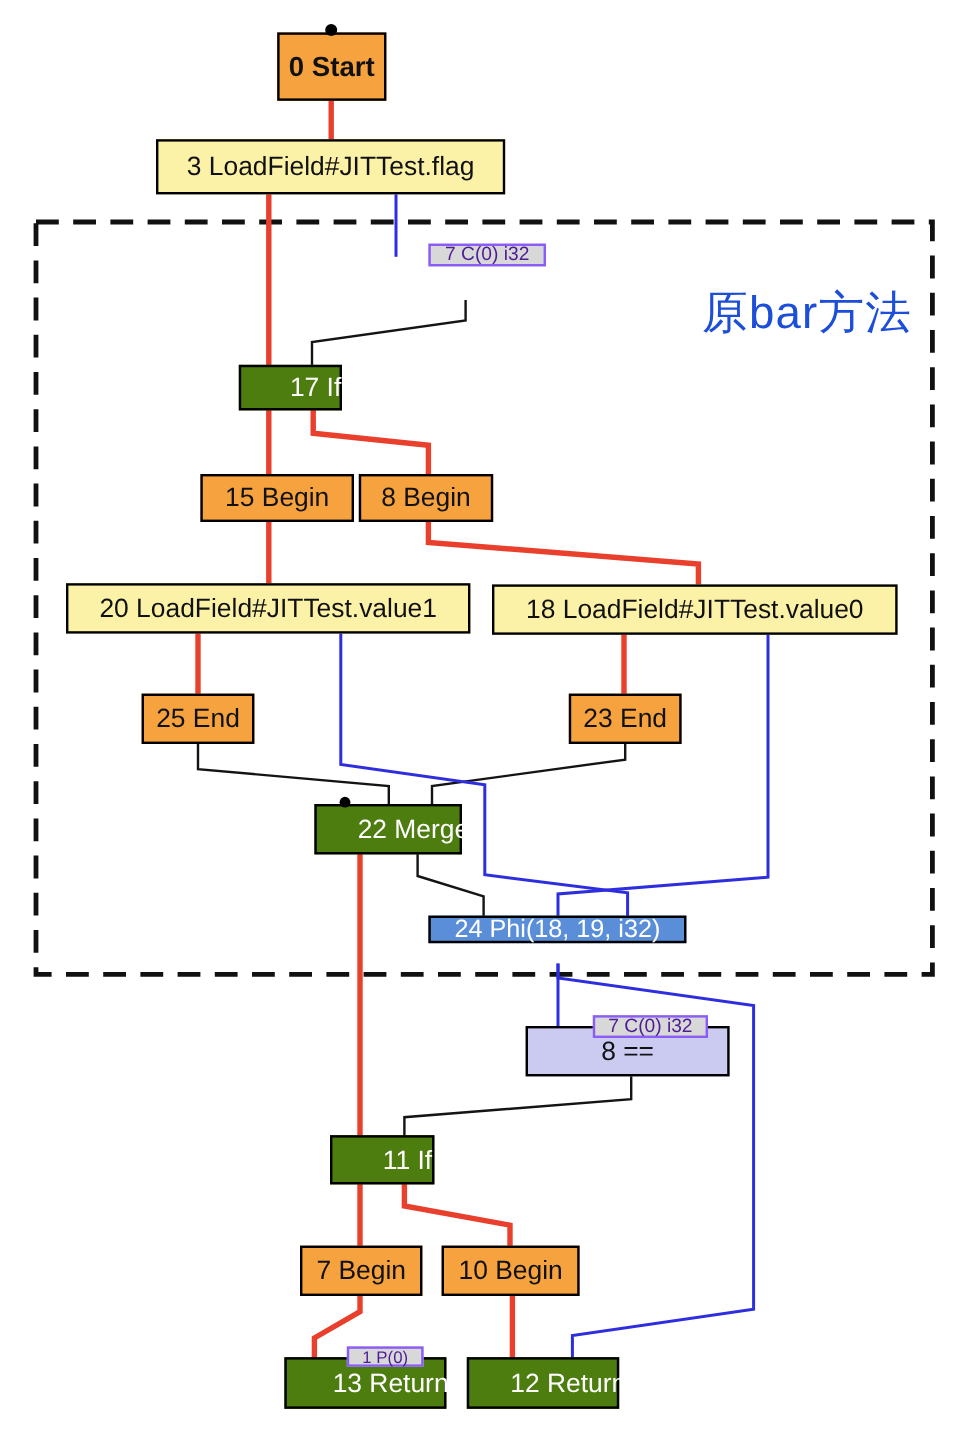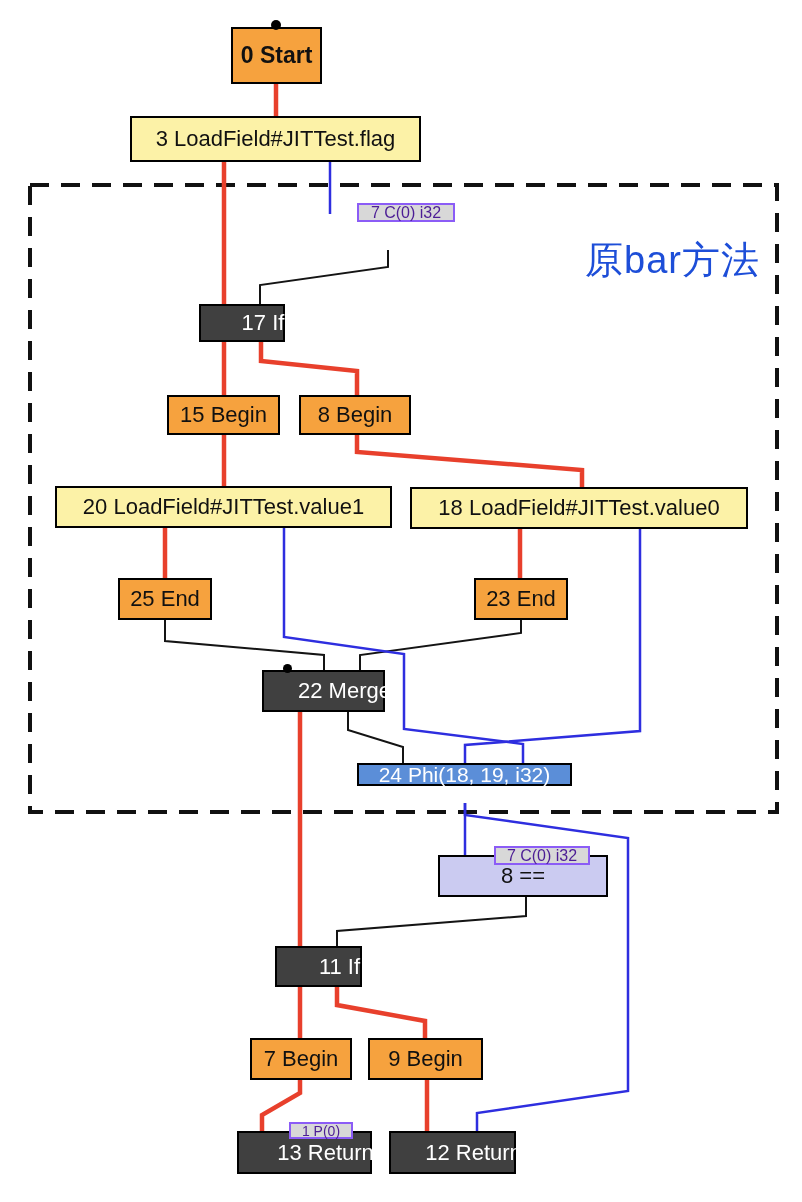--- a/index.html
+++ b/index.html
@@ -12,21 +12,21 @@
   .e-blue{stroke:#2e2edf;stroke-width:2.5;fill:none;}
   .e-black{stroke:#141414;stroke-width:2;fill:none;}
   .region-rect{stroke:#111111;stroke-width:4;fill:none;stroke-dasharray:19 12;}
   .node{
     position:absolute;box-sizing:border-box;border:2.5px solid #000000;
     display:flex;align-items:center;justify-content:center;
     font-size:22px;line-height:1;white-space:nowrap;z-index:2;color:#111111;
   }
   .orange{background:#f6a23e;}
   .yellow{background:#fcf2a7;}
-  .rednode{background:#404040;color:#ffffff;padding-left:42px;}
+  .rednode{background:#4d7c0f;color:#ffffff;padding-left:42px;}
   .lavender{background:#cbcbf1;}
   .phiblue{background:#5b8ed8;color:#ffffff;}
   .bold{font-weight:bold;font-size:23px;}
   .slot{
     position:absolute;box-sizing:border-box;border:2px solid #8b5cf6;background:#d8d8d8;
     display:flex;align-items:center;justify-content:center;
     font-size:16px;line-height:1;white-space:nowrap;z-index:4;color:#4c1d95;
   }
   .slot-small{font-size:14px;}
   .dot{position:absolute;background:#000000;border-radius:50%;z-index:5;}
@@ -68,32 +68,32 @@
     <polyline class="e-red" points="337,986 337,1005 425,1021 425,1040"></polyline>
     <polyline class="e-red" points="300,1078 300,1093 262,1115 262,1133"></polyline>
     <polyline class="e-red" points="427,1078 427,1133"></polyline>
   </svg>
 
   <div id="region-label">原bar方法</div>
 
   <div class="node orange bold" style="left:231px;top:27px;width:91px;height:57px">0 Start</div>
   <div class="node yellow" style="left:130px;top:116px;width:291px;height:46px">3 LoadField#JITTest.flag</div>
   <div class="node rednode" style="left:199px;top:304px;width:86px;height:38px">17 If</div>
-  <div class="node orange" style="left:167px;top:395px;width:113px;height:40px">15 Begin</div>
+  <div class="node orange" style="left:167px;top:395px;width:128px;height:40px">15 Begin</div>
   <div class="node orange" style="left:299px;top:395px;width:112px;height:40px">8 Begin</div>
   <div class="node yellow" style="left:55px;top:486px;width:337px;height:42px">20 LoadField#JITTest.value1</div>
   <div class="node yellow" style="left:410px;top:487px;width:338px;height:42px">18 LoadField#JITTest.value0</div>
   <div class="node orange" style="left:118px;top:578px;width:94px;height:42px">25 End</div>
   <div class="node orange" style="left:474px;top:578px;width:94px;height:42px">23 End</div>
   <div class="node rednode" style="left:262px;top:670px;width:123px;height:42px">22 Merge</div>
   <div class="node phiblue" style="left:357px;top:763px;width:215px;height:23px;font-size:21px">24 Phi(18, 19, i32)</div>
   <div class="node lavender" style="left:438px;top:855px;width:170px;height:42px">8 ==</div>
   <div class="node rednode" style="left:275px;top:946px;width:87px;height:41px">11 If</div>
   <div class="node orange" style="left:250px;top:1038px;width:102px;height:42px">7 Begin</div>
-  <div class="node orange" style="left:368px;top:1038px;width:115px;height:42px">9 Begin</div>
+  <div class="node orange" style="left:368px;top:1038px;width:115px;height:42px">10 Begin</div>
   <div class="node rednode" style="left:237px;top:1131px;width:135px;height:43px">13 Return</div>
   <div class="node rednode" style="left:389px;top:1131px;width:127px;height:43px">12 Return</div>
 
   <div class="slot" style="left:357px;top:203px;width:98px;height:19px">7 C(0) i32</div>
   <div class="slot" style="left:494px;top:846px;width:96px;height:19px">7 C(0) i32</div>
   <div class="slot slot-small" style="left:289px;top:1122px;width:64px;height:17px">1 P(0)</div>
 
   <div class="dot" style="left:271px;top:20px;width:10px;height:10px"></div>
   <div class="dot" style="left:283px;top:664px;width:9px;height:9px"></div>
 

